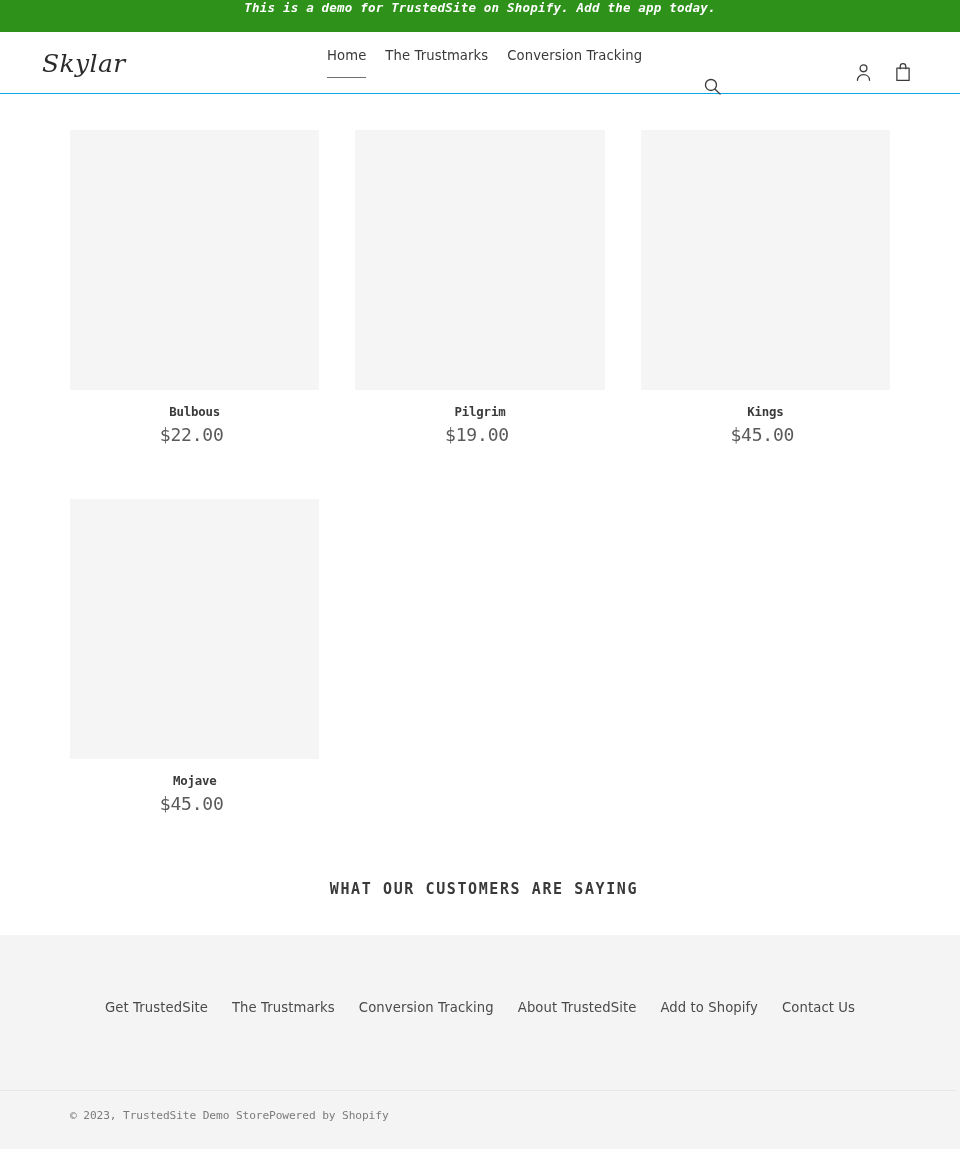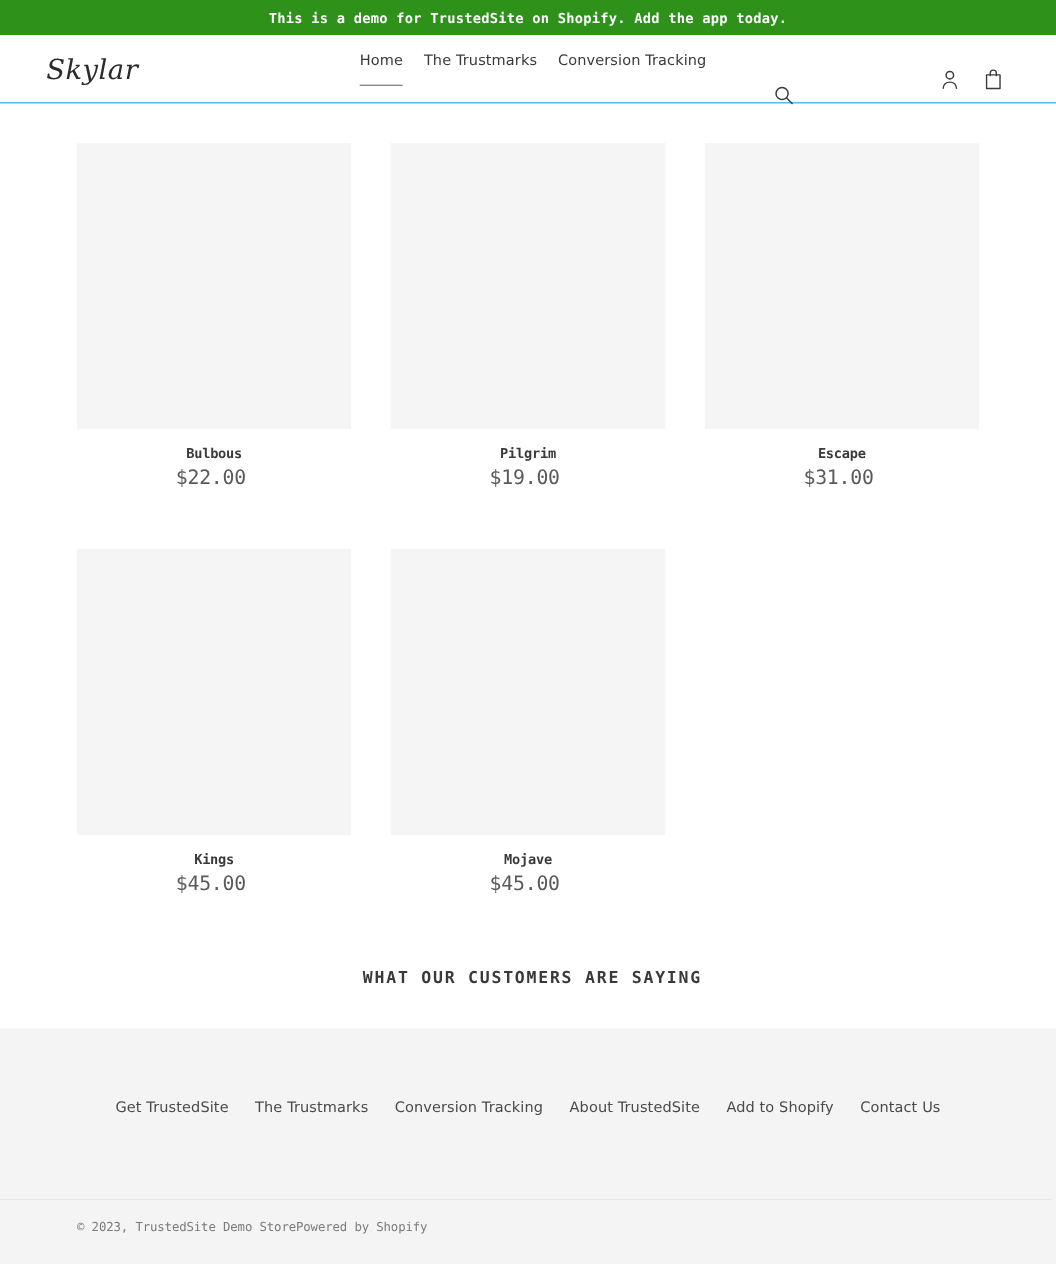--- a/index.html
+++ b/index.html
@@ -15,22 +15,23 @@
     color: #3a3a3a;
     overflow: hidden;
     position: relative;
   }
 
   
   .announcement-bar {
     height: 32px;
     background: #2d911a;
     display: flex;
-    align-items: center;
+    align-items: flex-start;
     justify-content: center;
+    font-style: italic;
   }
   .announcement-text {
     color: #ffffff;
     font-family: "DejaVu Sans Mono", monospace;
     font-size: 12.5px;
     font-weight: 700;
     letter-spacing: 0.2px;
     white-space: nowrap;
   }
 
@@ -268,25 +269,20 @@
       <div class="product-title">Bulbous</div>
       <div class="product-price">$22.00</div>
     </a>
 
     <a href="#" class="product-card">
       <div class="product-image"></div>
       <div class="product-title">Pilgrim</div>
       <div class="product-price">$19.00</div>
     </a>
 
-    <a href="#" class="product-card">
-      <div class="product-image"></div>
-      <div class="product-title">Escape</div>
-      <div class="product-price">$31.00</div>
-    </a>
 
     <a href="#" class="product-card">
       <div class="product-image"></div>
       <div class="product-title">Kings</div>
       <div class="product-price">$45.00</div>
     </a>
 
 
     <a href="#" class="product-card">
       <div class="product-image"></div>

